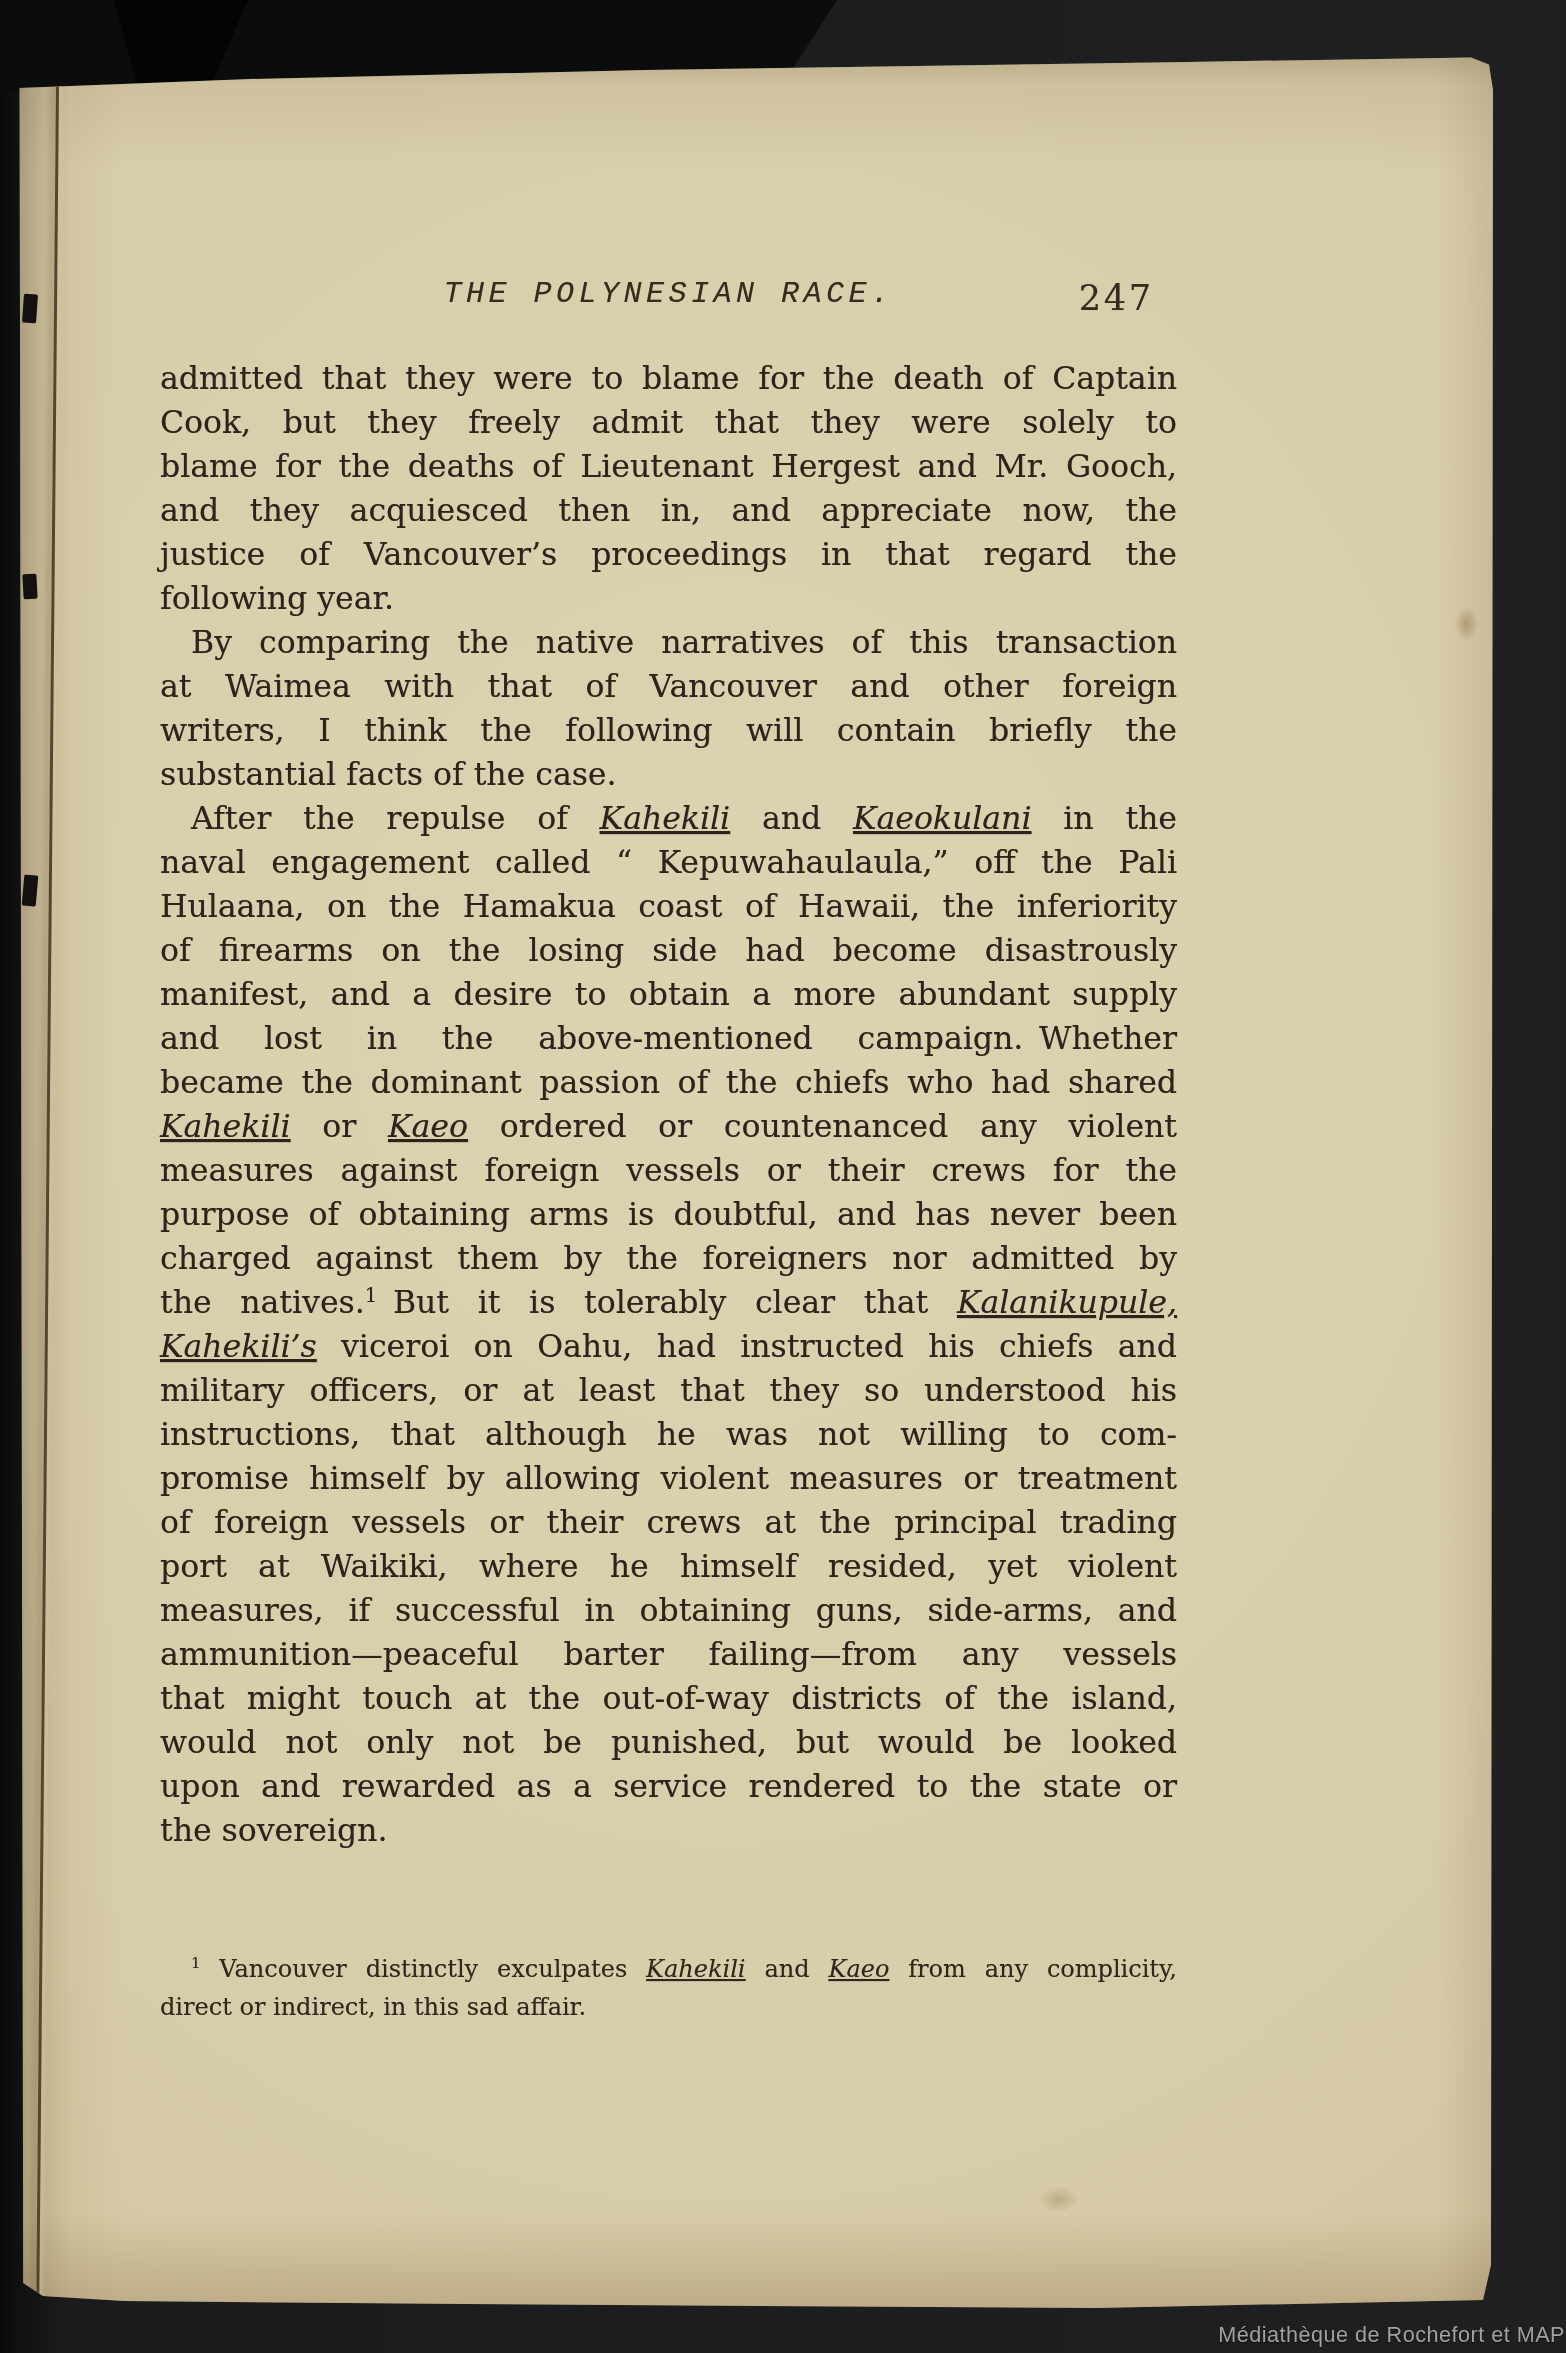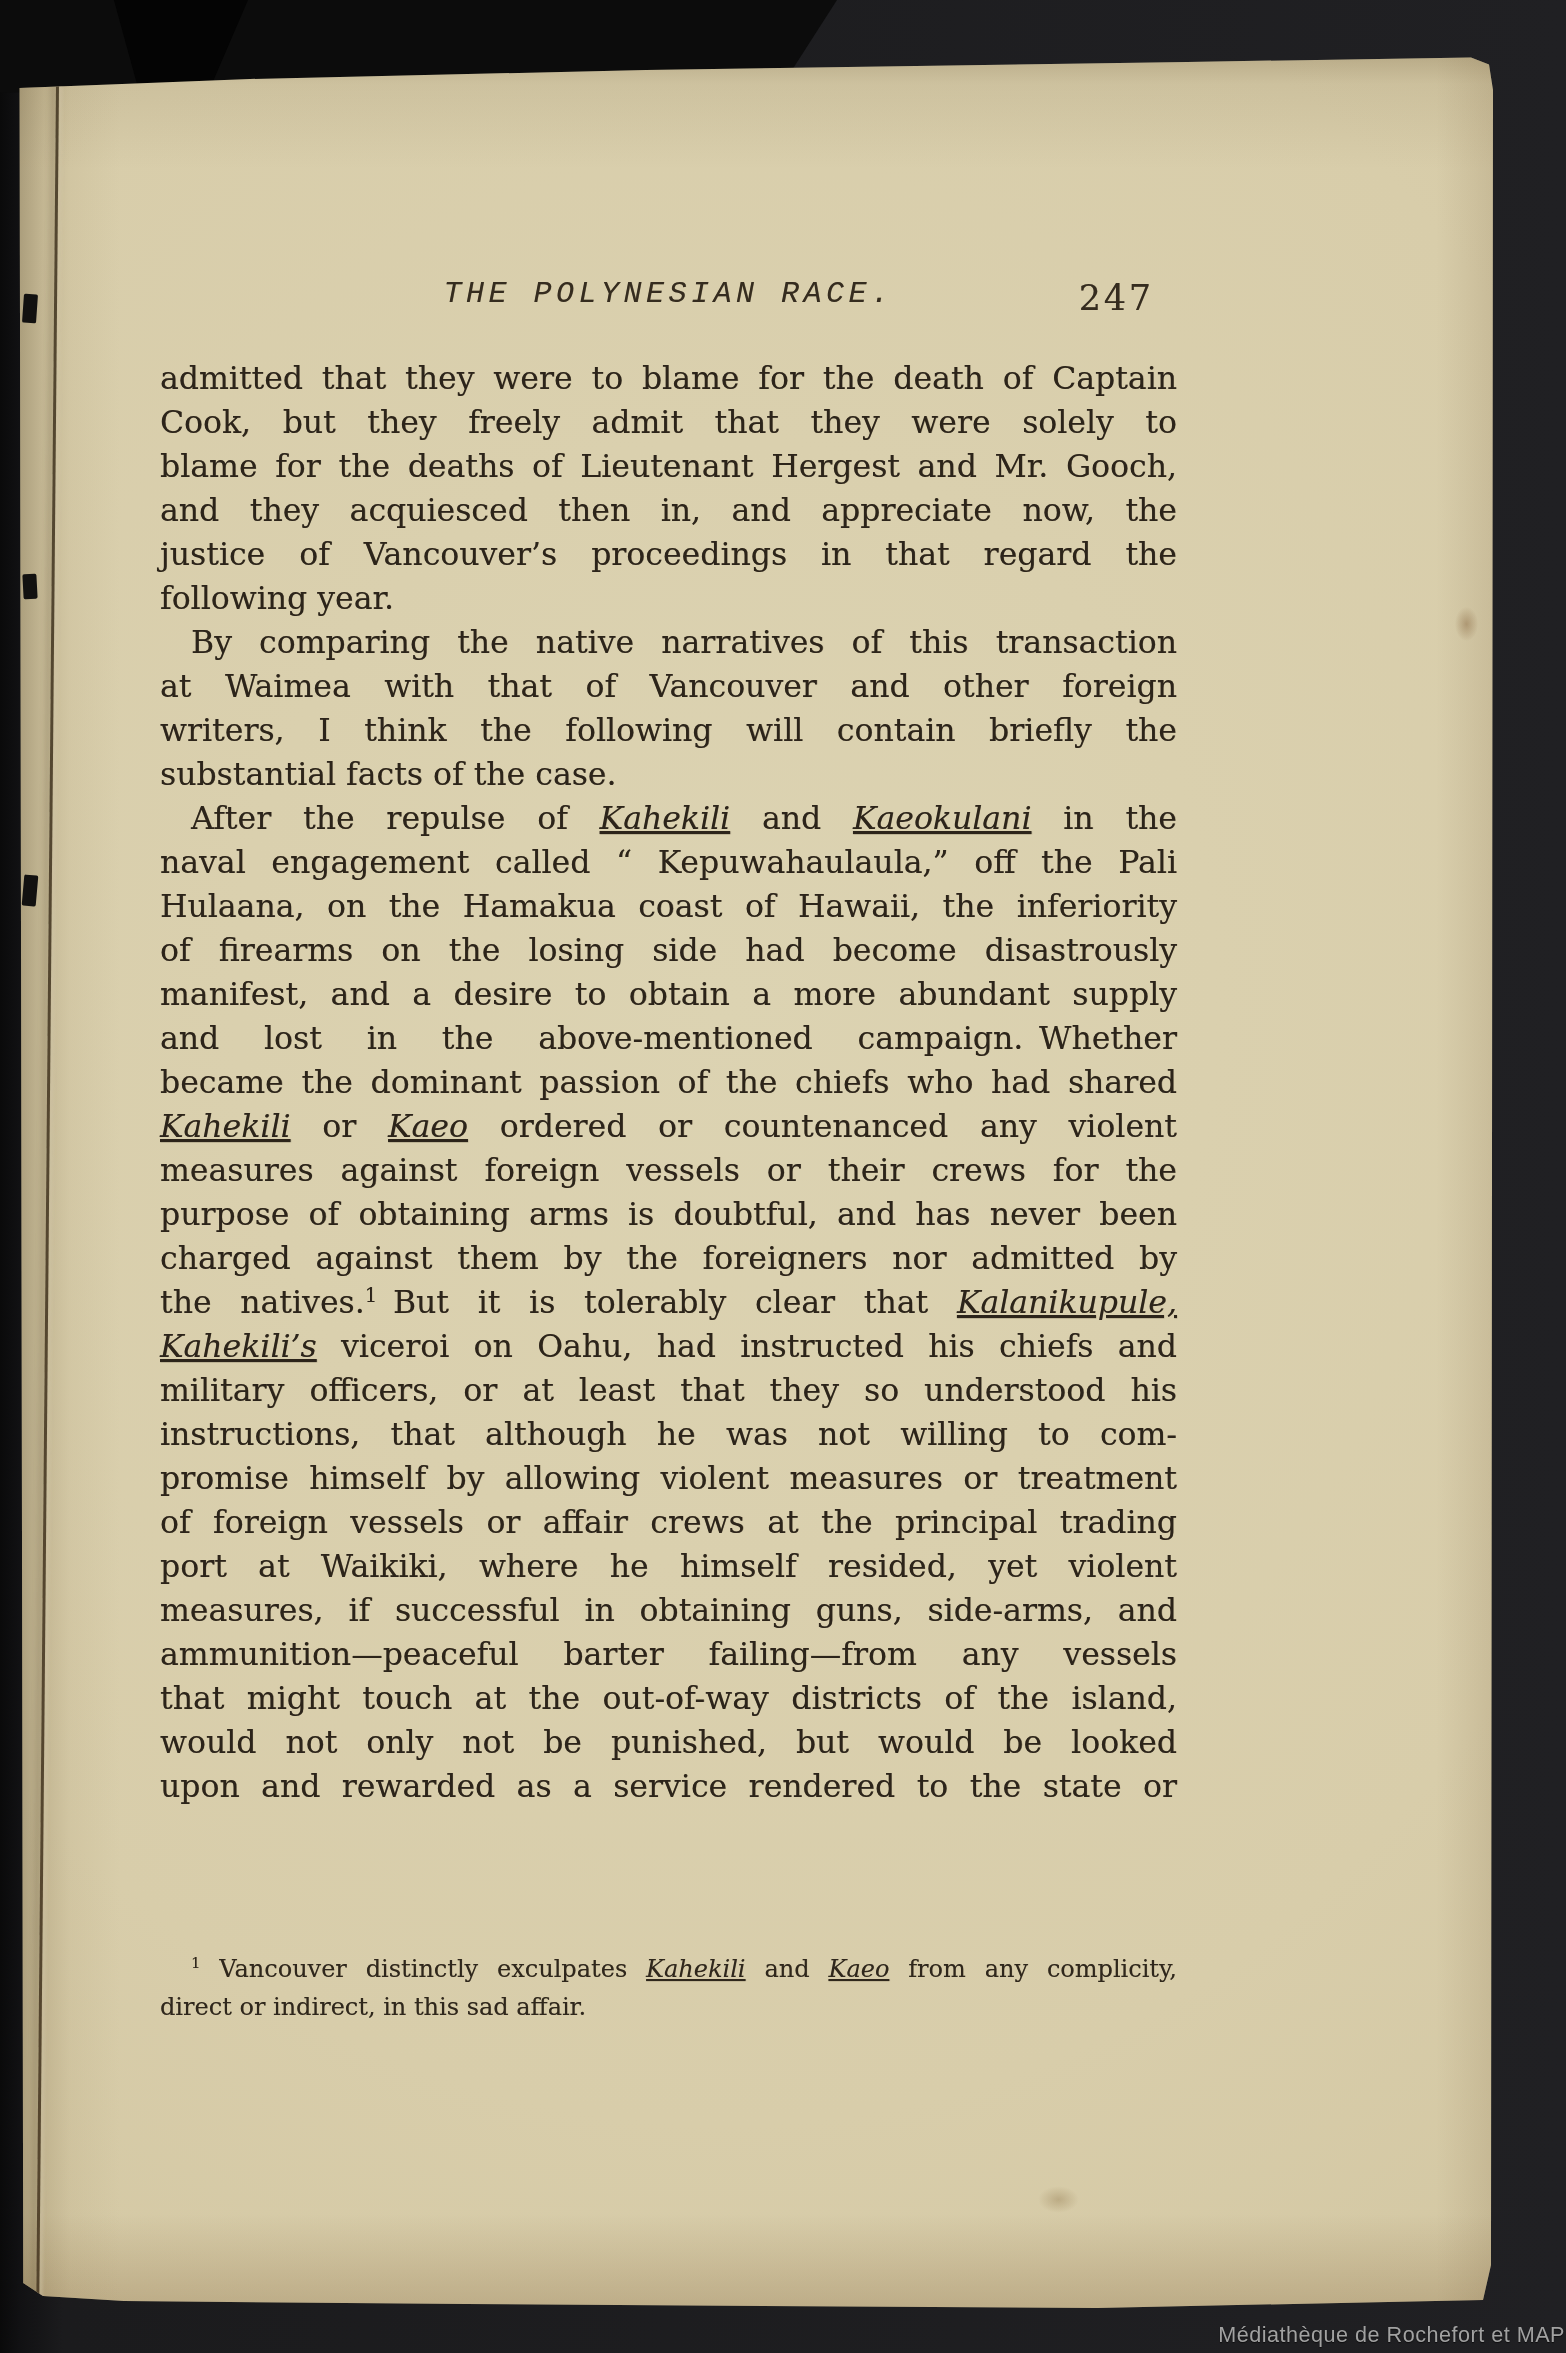--- a/index.html
+++ b/index.html
@@ -111,27 +111,28 @@
         <div class="line"><span>became the dominant passion of the chiefs who had shared</span></div>
         <div class="line"><em>Kahekili</em><span> or </span><em>Kaeo</em><span> ordered or countenanced any violent</span></div>
         <div class="line"><span>measures against foreign vessels or their crews for the</span></div>
         <div class="line"><span>purpose of obtaining arms is doubtful, and has never been</span></div>
         <div class="line"><span>charged against them by the foreigners nor admitted by</span></div>
         <div class="line"><span>the natives.</span><sup>1</sup><span> But it is tolerably clear that </span><em>Kalanikupule,</em></div>
         <div class="line"><em>Kahekili’s</em><span> viceroi on Oahu, had instructed his chiefs and</span></div>
         <div class="line"><span>military officers, or at least that they so understood his</span></div>
         <div class="line"><span>instructions, that although he was not willing to com-</span></div>
         <div class="line"><span>promise himself by allowing violent measures or treatment</span></div>
-        <div class="line"><span>of foreign vessels or affair crews at the principal trading</span></div>
+        <div class="line"><span>of foreign vessels or their crews at the principal trading</span></div>
         <div class="line"><span>port at Waikiki, where he himself resided, yet violent</span></div>
         <div class="line"><span>measures, if successful in obtaining guns, side-arms, and</span></div>
         <div class="line"><span>ammunition—peaceful barter failing—from any vessels</span></div>
         <div class="line"><span>that might touch at the out-of-way districts of the island,</span></div>
         <div class="line"><span>would not only not be punished, but would be looked</span></div>
         <div class="line"><span>upon and rewarded as a service rendered to the state or</span></div>
+        <div class="line end"><span>the sovereign.</span></div>
       </div>
     <div class="footnote" id="footnote">
         <div class="line indent"><sup>1</sup><span> Vancouver distinctly exculpates </span><em>Kahekili</em><span> and </span><em>Kaeo</em><span> from any complicity,</span></div>
         <div class="line end"><span>direct or indirect, in this sad affair.</span></div>
       </div>
 
     <div class="stain s1"></div>
     <div class="stain s2"></div>
   </div>
 

